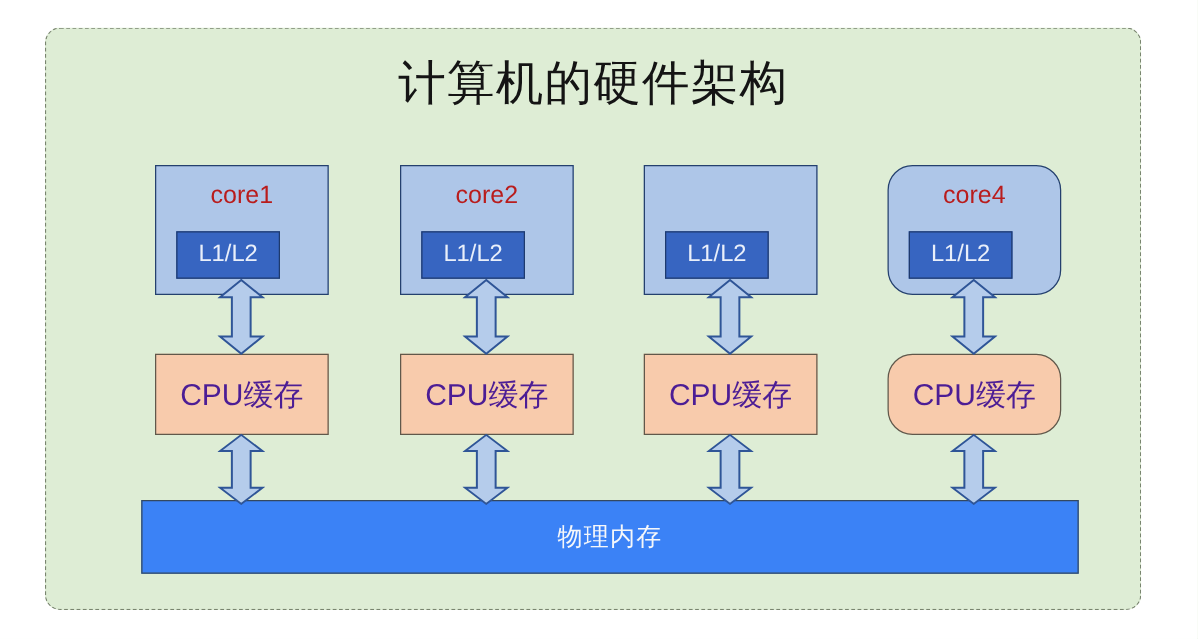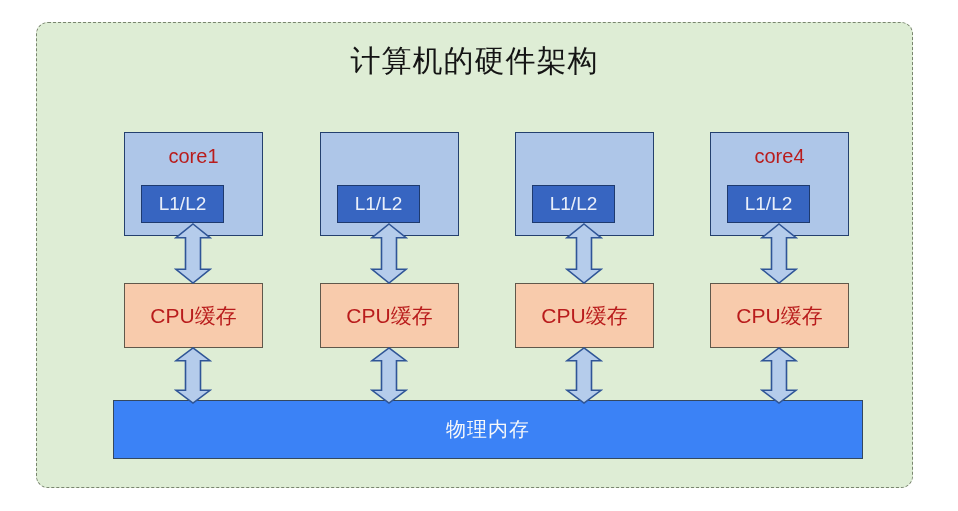--- a/index.html
+++ b/index.html
@@ -24,21 +24,21 @@
     background: #DEEDD5;
     border: 1px dashed #79856F;
     border-radius: 12px;
   }
   .title {
     position: absolute;
     left: 36px;
     top: 41px;
     width: 877px;
     text-align: center;
-    font-size: 30px;
+    font-size: 38px;
     letter-spacing: 1px;
     color: #141414;
   }
   .core-box {
     position: absolute;
     top: 132px;
     width: 139px;
     height: 104px;
     background: #AEC6E8;
     border: 1.5px solid #24406E;
@@ -78,22 +78,22 @@
     height: 65px;
     background: #F8CBAC;
     border: 1px solid #60584B;
     box-sizing: border-box;
     display: flex;
     align-items: center;
     justify-content: center;
     z-index: 1;
   }
   .cache-label {
-    font-size: 21px;
-    color: #b91c1c;
+    font-size: 24px;
+    color: #4c1d95;
   }
   .memory-box {
     position: absolute;
     left: 113px;
     top: 400px;
     width: 750px;
     height: 59px;
     background: #3b82f6;
     border: 1px solid #34485F;
     box-sizing: border-box;
@@ -112,21 +112,21 @@
     width: 38px;
     z-index: 3;
   }
   .arrow svg { display: block; width: 100%; height: 100%; }
   .arrow-1 { top: 223px; height: 61px; }
   .arrow-2 { top: 347px; height: 57px; }
   
   .col-0 { left: 124px; }
   .col-1 { left: 320px; }
   .col-2 { left: 515px; }
-  .col-3 { left: 710px; }
+  .col-3 { left: 710px; border-radius: 20px; }
   .arrow.col-0 { left: 174px; }
   .arrow.col-1 { left: 370px; }
   .arrow.col-2 { left: 565px; }
   .arrow.col-3 { left: 760px; }
 </style>
 </head>
 <body>
 
 <div class="stage">
 
@@ -135,20 +135,21 @@
   <div class="title">计算机的硬件架构</div>
 
   <div class="core-box col-0">
     <div class="core-label">core1</div>
     <div class="l1l2-box">
       <span class="l1l2-label">L1/L2</span>
     </div>
   </div>
 
   <div class="core-box col-1">
+    <div class="core-label">core2</div>
     <div class="l1l2-box">
       <span class="l1l2-label">L1/L2</span>
     </div>
   </div>
 
   <div class="core-box col-2">
     <div class="l1l2-box">
       <span class="l1l2-label">L1/L2</span>
     </div>
   </div>

